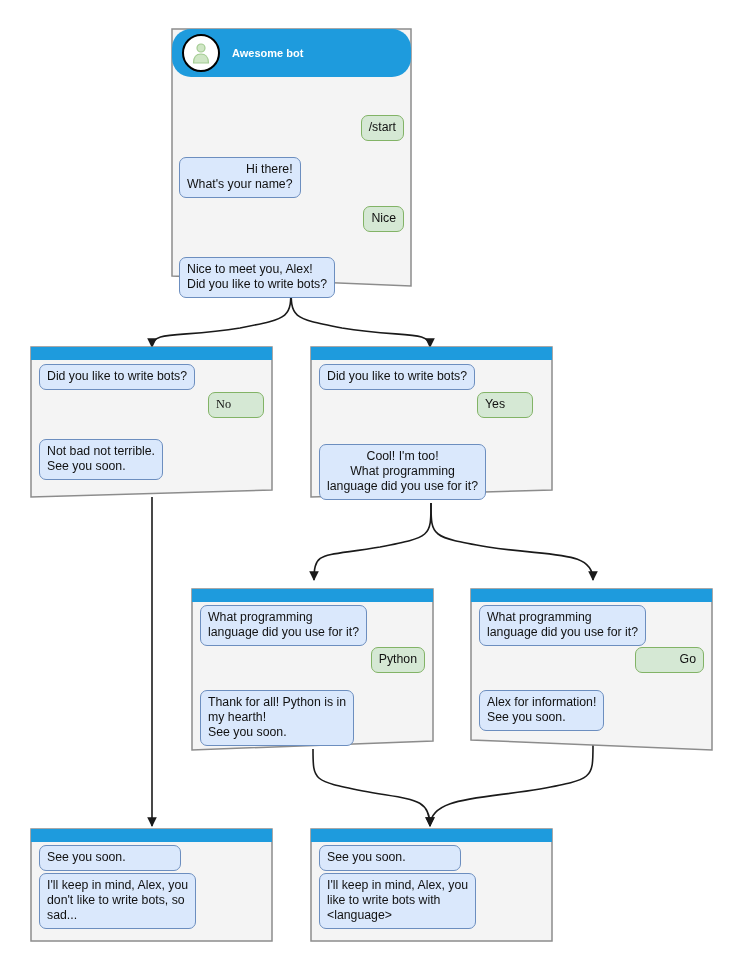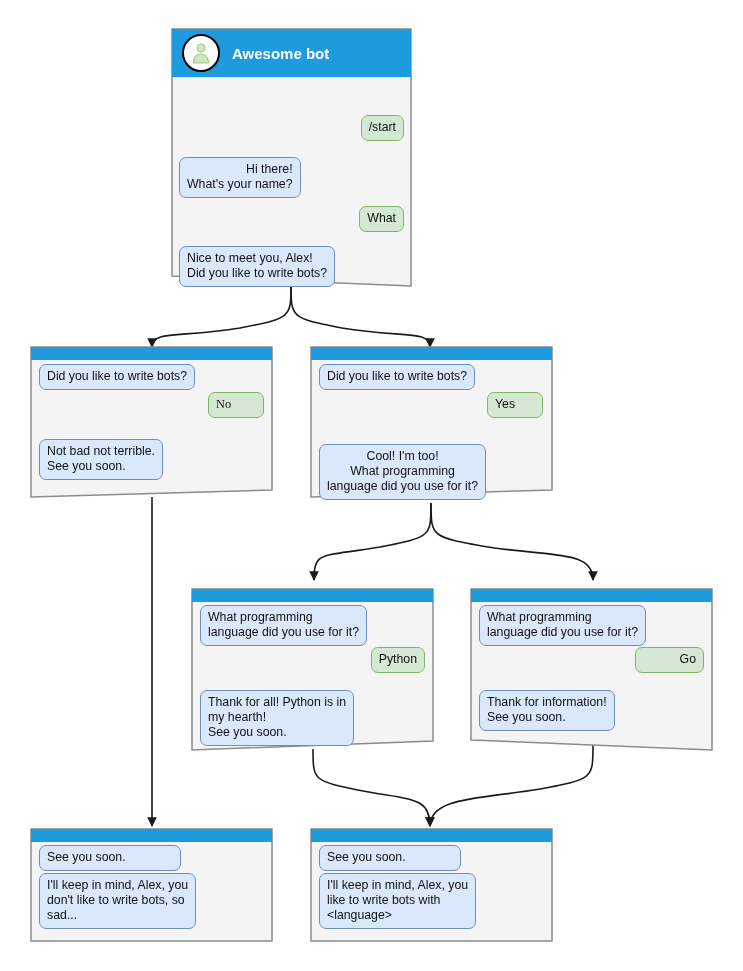--- a/index.html
+++ b/index.html
@@ -61,21 +61,22 @@
     width: 100%;
     box-sizing: border-box;
     display: flex;
     align-items: center;
     color: #ffffff;
     font-weight: bold;
   }
   .titlebar.tall {
     height: 48px;
     padding-left: 10px;
-    font-size: 15px;
+    font-size: 11px;
+    border-radius: 19px;
   }
   .titlebar.thin {
     height: 13px;
   }
 
   .avatar {
     width: 38px;
     height: 38px;
     border-radius: 50%;
     background: #ffffff;
@@ -156,22 +157,22 @@
             <path d="M4.5 22 C4.5 15.5 8 13 12 13 C16 13 19.5 15.5 19.5 22 Z" fill="#cfe6c5" stroke="#a4cc93" stroke-width="1.2"></path>
           </svg>
         </div>
         <span>Awesome bot</span>
       </div>
 
       <div class="chat" style="top:50px;">
         <div class="bubble user" style="top:38px; right:9px;text-align:right;">/start</div>
         <div class="bubble bot" style="top:80px;text-align:right;">Hi there!
 What's your name?</div>
-        <div class="bubble user" style="top:129px; right:9px;">What</div>
-        <div class="bubble bot" style="top:169px;">Nice to meet you, Alex!
+        <div class="bubble user" style="top:129px; right:9px;">Nice</div>
+        <div class="bubble bot" style="top:180px;">Nice to meet you, Alex!
 Did you like to write bots?</div>
       </div>
     </div>
   </div>
 
   <div class="node" style="left:30px; top:346px; width:243px; height:152px;">
     <svg class="node-shape" viewBox="0 0 243 152" preserveAspectRatio="none">
       <polygon points="1,1 242,1 242,144 1,151" fill="#f4f4f4" stroke="#8c8c8c" stroke-width="1.5"></polygon>
     </svg>
     <div class="node-inner">
@@ -186,21 +187,21 @@
   </div>
 
   <div class="node" style="left:310px; top:346px; width:243px; height:152px;">
     <svg class="node-shape" viewBox="0 0 243 152" preserveAspectRatio="none">
       <polygon points="1,1 242,1 242,144 1,151" fill="#f4f4f4" stroke="#8c8c8c" stroke-width="1.5"></polygon>
     </svg>
     <div class="node-inner">
       <div class="titlebar thin" style="background:#1e9bdd; left:1px; top:1px; width:241px;"></div>
       <div class="chat" style="top:14px;">
         <div class="bubble bot" style="top:4px;">Did you like to write bots?</div>
-        <div class="bubble user" style="top:32px; right:10px; min-width:56px;">Yes</div>
+        <div class="bubble user" style="top:32px; right:20px; min-width:56px;">Yes</div>
         <div class="bubble bot" style="top:84px;text-align:center;">Cool! I'm too!
 What programming
 language did you use for it?</div>
       </div>
     </div>
   </div>
 
   <div class="node" style="left:191px; top:588px; width:243px; height:163px;">
     <svg class="node-shape" viewBox="0 0 243 163" preserveAspectRatio="none">
       <polygon points="1,1 242,1 242,153 1,162" fill="#f4f4f4" stroke="#8c8c8c" stroke-width="1.5"></polygon>
@@ -221,21 +222,21 @@
   <div class="node" style="left:470px; top:588px; width:243px; height:163px;">
     <svg class="node-shape" viewBox="0 0 243 163" preserveAspectRatio="none">
       <polygon points="1,1 242,1 242,162 1,152" fill="#f4f4f4" stroke="#8c8c8c" stroke-width="1.5"></polygon>
     </svg>
     <div class="node-inner">
       <div class="titlebar thin" style="background:#1e9bdd; left:1px; top:1px; width:241px;"></div>
       <div class="chat" style="top:14px;">
         <div class="bubble bot" style="top:3px;">What programming
 language did you use for it?</div>
         <div class="bubble user" style="top:45px; right:9px; min-width:56px;padding-left:44px;">Go</div>
-        <div class="bubble bot" style="top:88px;">Thank for information!
+        <div class="bubble bot" style="top:88px;">Alex for information!
 See you soon.</div>
       </div>
     </div>
   </div>
 
   <div class="node" style="left:30px; top:828px; width:243px; height:114px;">
     <svg class="node-shape" viewBox="0 0 243 114" preserveAspectRatio="none">
       <rect x="1" y="1" width="241" height="112" fill="#f4f4f4" stroke="#8c8c8c" stroke-width="1.5"></rect>
     </svg>
     <div class="node-inner">

